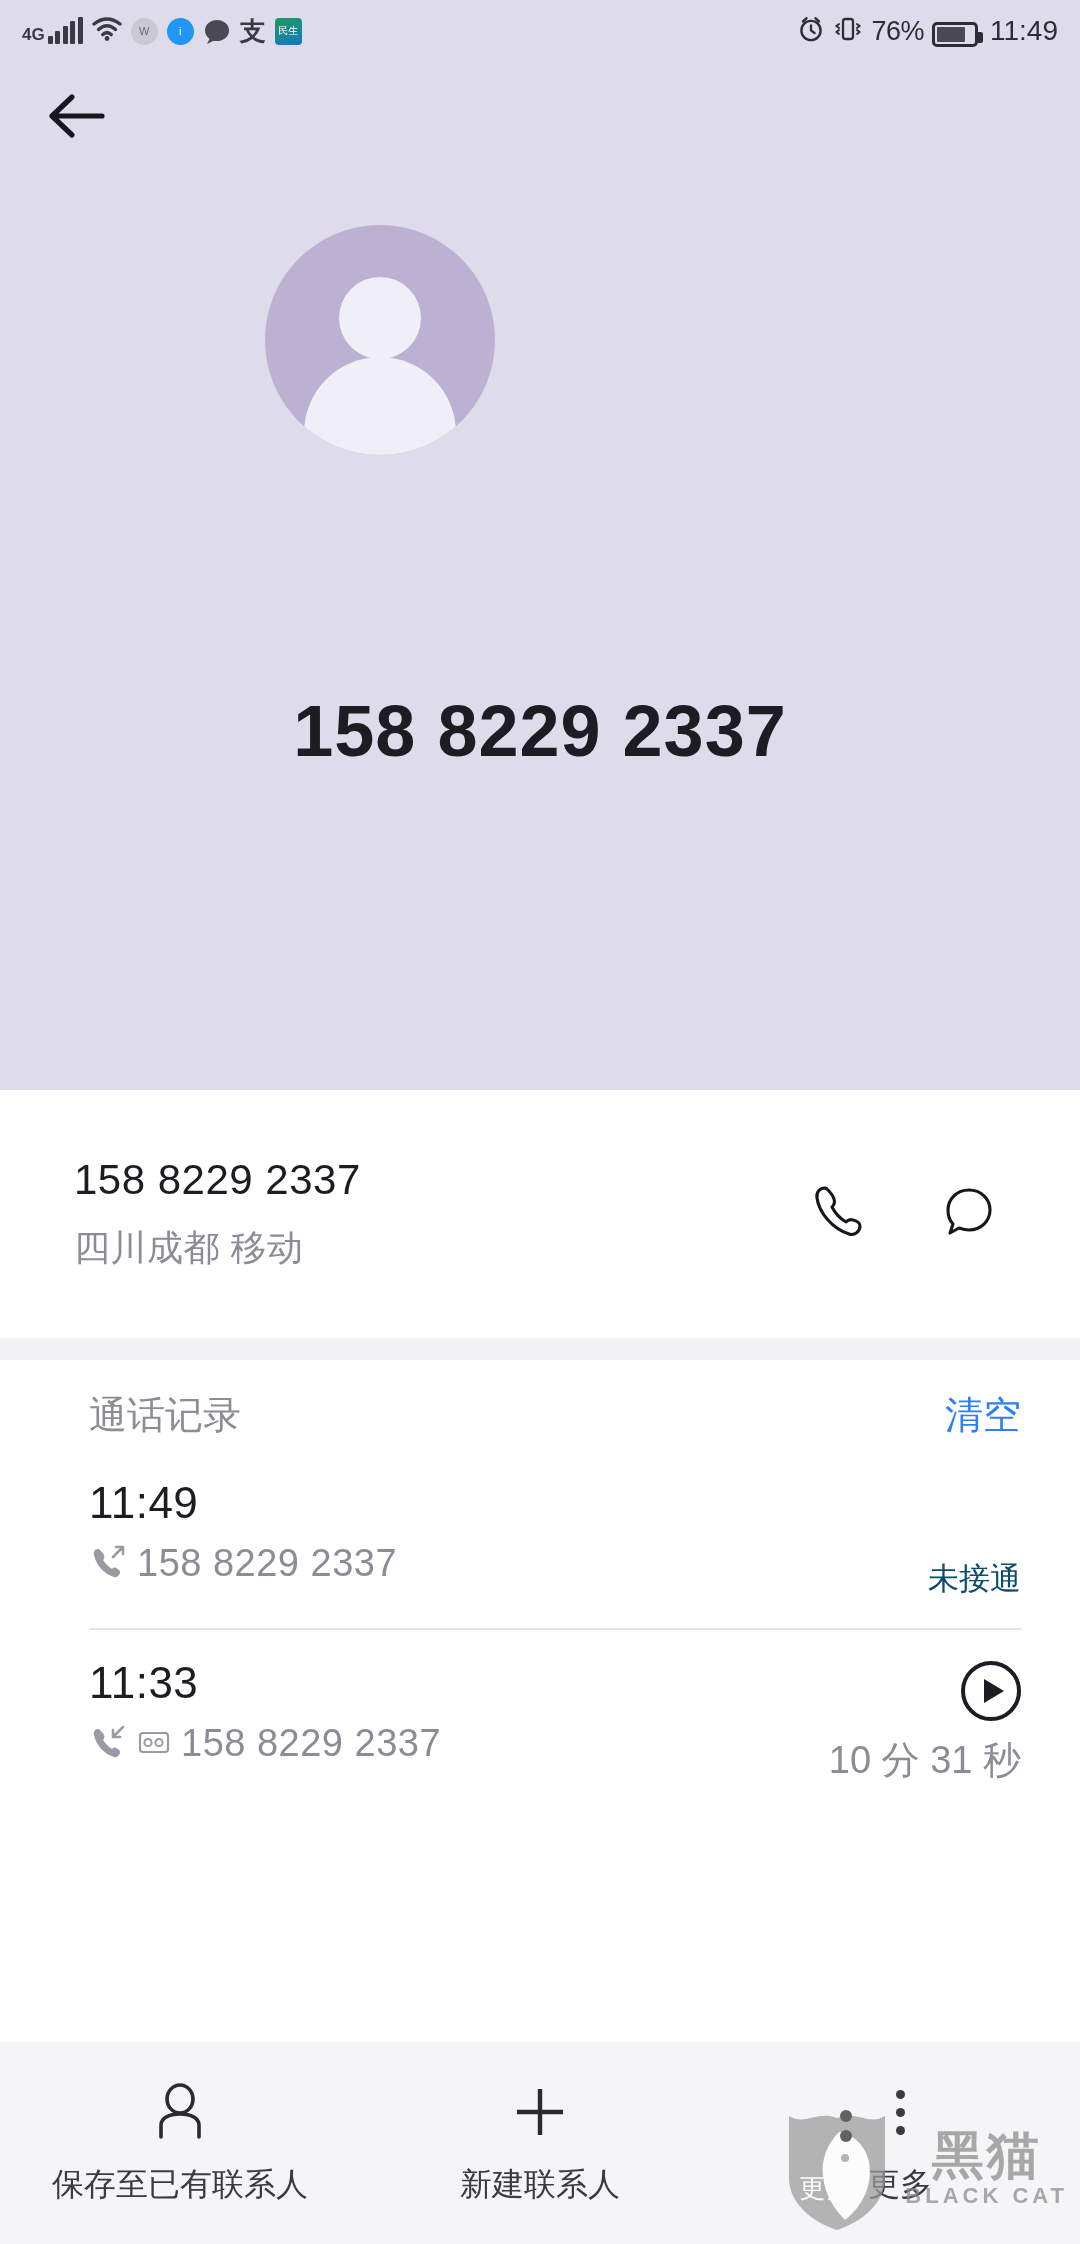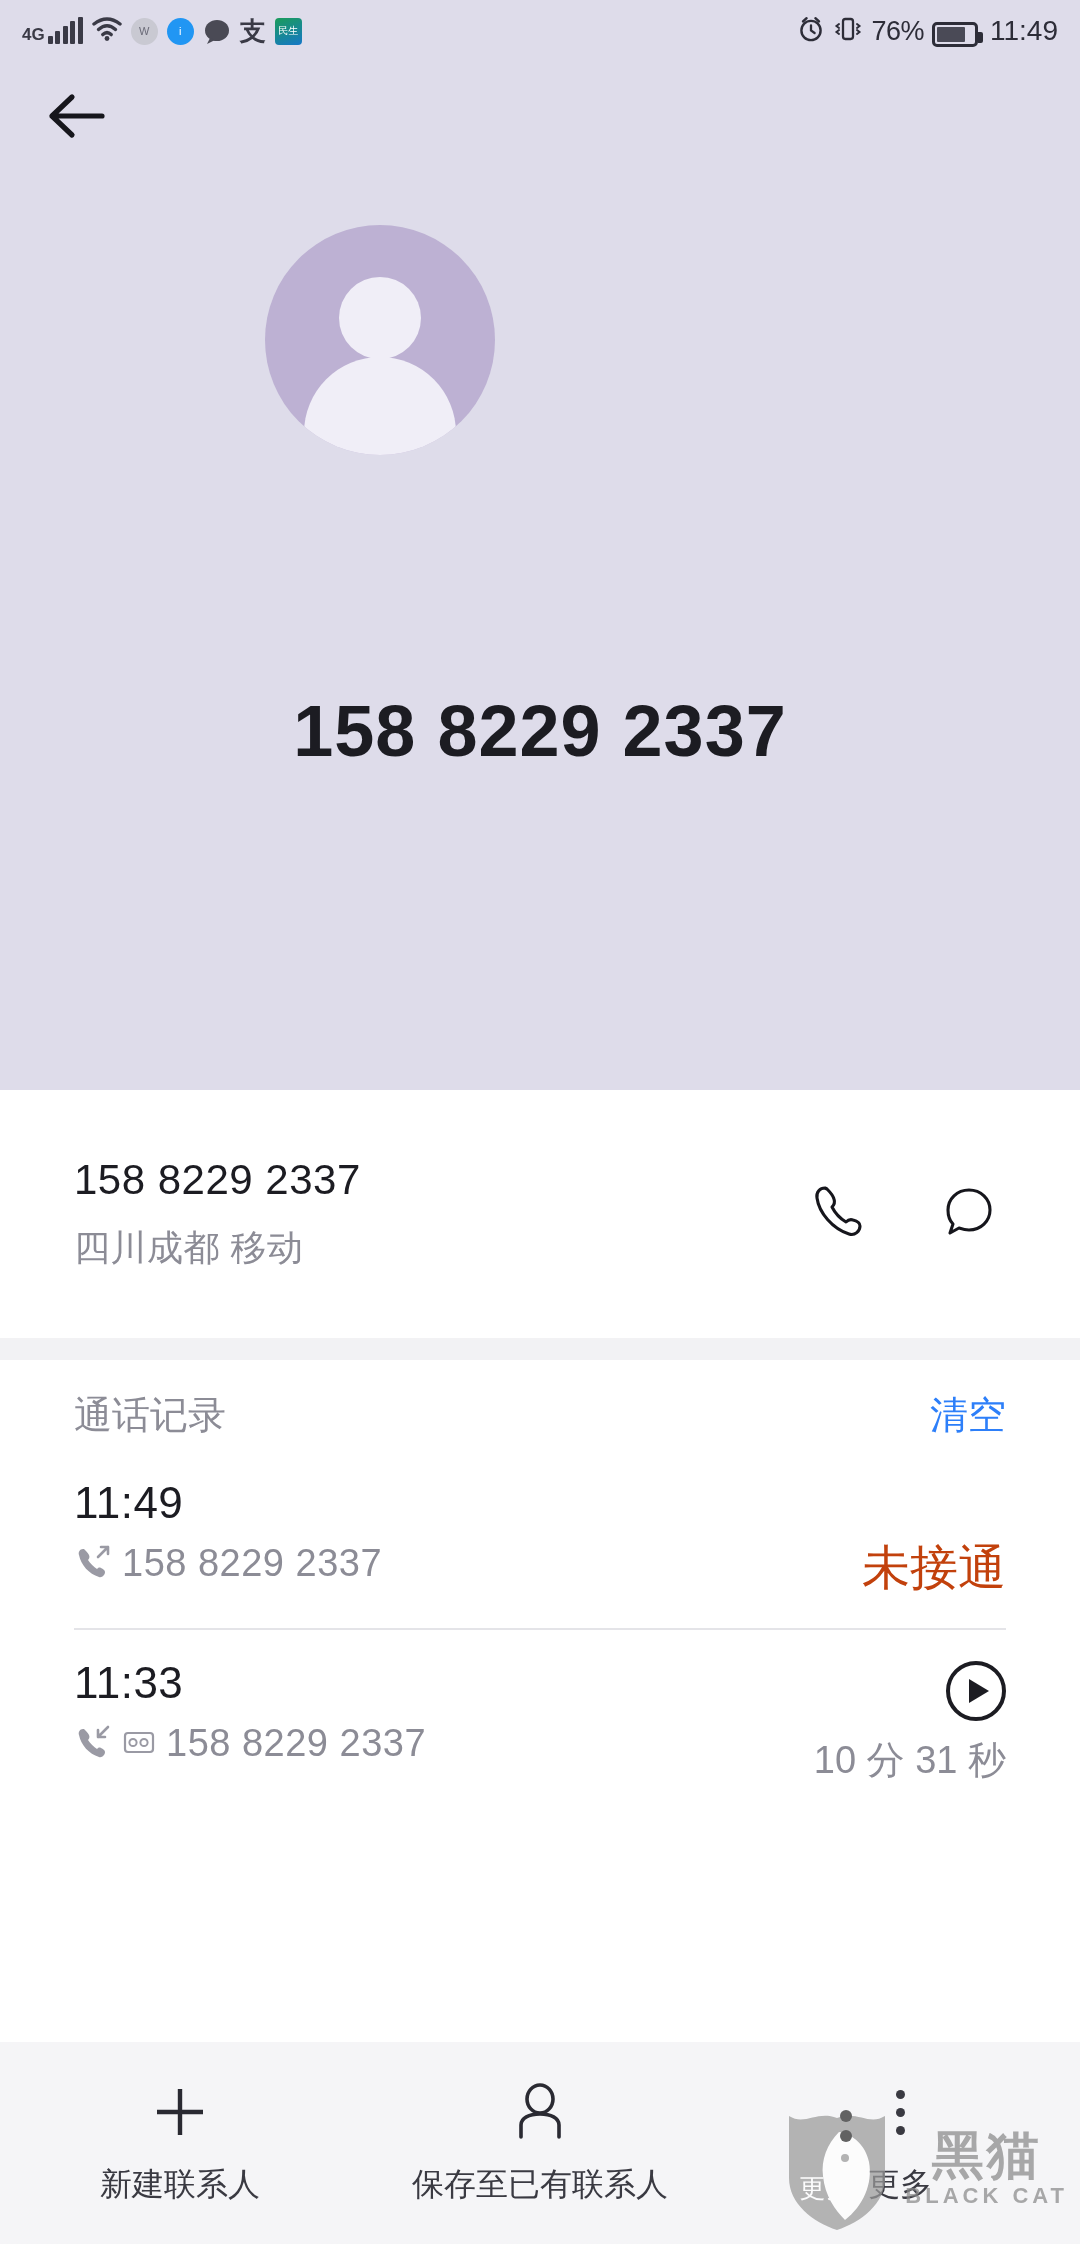--- a/index.html
+++ b/index.html
@@ -110,21 +110,21 @@
   .info-actions { margin-left: auto; display: flex; align-items: center; gap: 62px; }
   .act-btn { width: 70px; height: 70px; display:flex; align-items:center; justify-content:center; }
 
   .divider-band {
     position: absolute; left: 0; top: 1338px;
     width: 1080px; height: 22px; background: #f2f2f4;
   }
 
   
   .log {
-    position: absolute; left: 0; top: 1360px;
+    position: absolute; left: 15px; top: 1360px;
     width: 972px; height: 682px; background: #ffffff; padding-left: 28px;
   }
   .log-head {
     position: absolute; left: 0; top: 0; width: 1080px; height: 110px;
     display: flex; align-items: center; padding: 0 74px;
   }
   .log-title { font-size: 38px; color: #8c8c96; }
   .log-clear { margin-left: auto; font-size: 38px; color: #2d7ff9; }
 
   .log-row {
@@ -134,21 +134,21 @@
   .log-row.r1 { top: 110px; }
   .log-row.r2 { top: 290px; gap: 28px; }
   .row-left { display: flex; flex-direction: column; gap: 14px; padding-top: 8px; }
   .row-time { font-size: 44px; color: #1c1c22; letter-spacing: 0.5px; }
   .row-sub { display: flex; align-items: center; gap: 10px; }
   .row-sub .num { font-size: 38px; color: #8c8c96; letter-spacing: 0.5px; }
   .row-right {
     margin-left: auto; display: flex; flex-direction: column;
     align-items: flex-end; justify-content: flex-end; height: 136px;
   }
-  .row-status { font-size: 48px; color: #c2410c; padding-bottom: 6px; }
+  .row-status { font-size: 31px; color: #0c4a6e; padding-bottom: 6px; }
   .row-dur { font-size: 38px; color: #8c8c96; }
   .play-btn {
     width: 60px; height: 60px; border: 4px solid #1c1c22; border-radius: 50%;
     display: flex; align-items: center; justify-content: center; margin-bottom: 14px;
   }
   .play-btn .tri {
     width: 0; height: 0; margin-left: 5px;
     border-left: 20px solid #1c1c22;
     border-top: 12px solid transparent;
     border-bottom: 12px solid transparent;
@@ -347,34 +347,34 @@
         <div class="row-dur">10 分 31 秒</div>
       </div>
     </div>
   </div>
 
   <div class="bottombar">
 
     <div class="bb-item">
       <span class="bb-icon">
         <svg width="66" height="66" viewBox="0 0 66 66">
-          <path d="M33 10 V56 M10 33 H56" stroke="#2a2a32" stroke-width="4.4" stroke-linecap="butt"></path>
-        </svg>
-      </span>
-      <span class="bb-label">新建联系人</span>
-    </div>
-
-    <div class="bb-item">
-      <span class="bb-icon">
-        <svg width="66" height="66" viewBox="0 0 66 66">
           <ellipse cx="33" cy="20" rx="13" ry="14" stroke="#2a2a32" stroke-width="3.6" fill="none"></ellipse>
           <path d="M14 58 V46 C14 39 22 35 33 35 C44 35 52 39 52 46 V58" stroke="#2a2a32" stroke-width="3.6" fill="none" stroke-linecap="round"></path>
         </svg>
       </span>
       <span class="bb-label">保存至已有联系人</span>
+    </div>
+
+    <div class="bb-item">
+      <span class="bb-icon">
+        <svg width="66" height="66" viewBox="0 0 66 66">
+          <path d="M33 10 V56 M10 33 H56" stroke="#2a2a32" stroke-width="4.4" stroke-linecap="butt"></path>
+        </svg>
+      </span>
+      <span class="bb-label">新建联系人</span>
     </div>
 
     <div class="bb-item">
       <span class="bb-icon">
         <span class="dots">
             <i></i>
             <i></i>
             <i></i>
           </span>
       </span>

